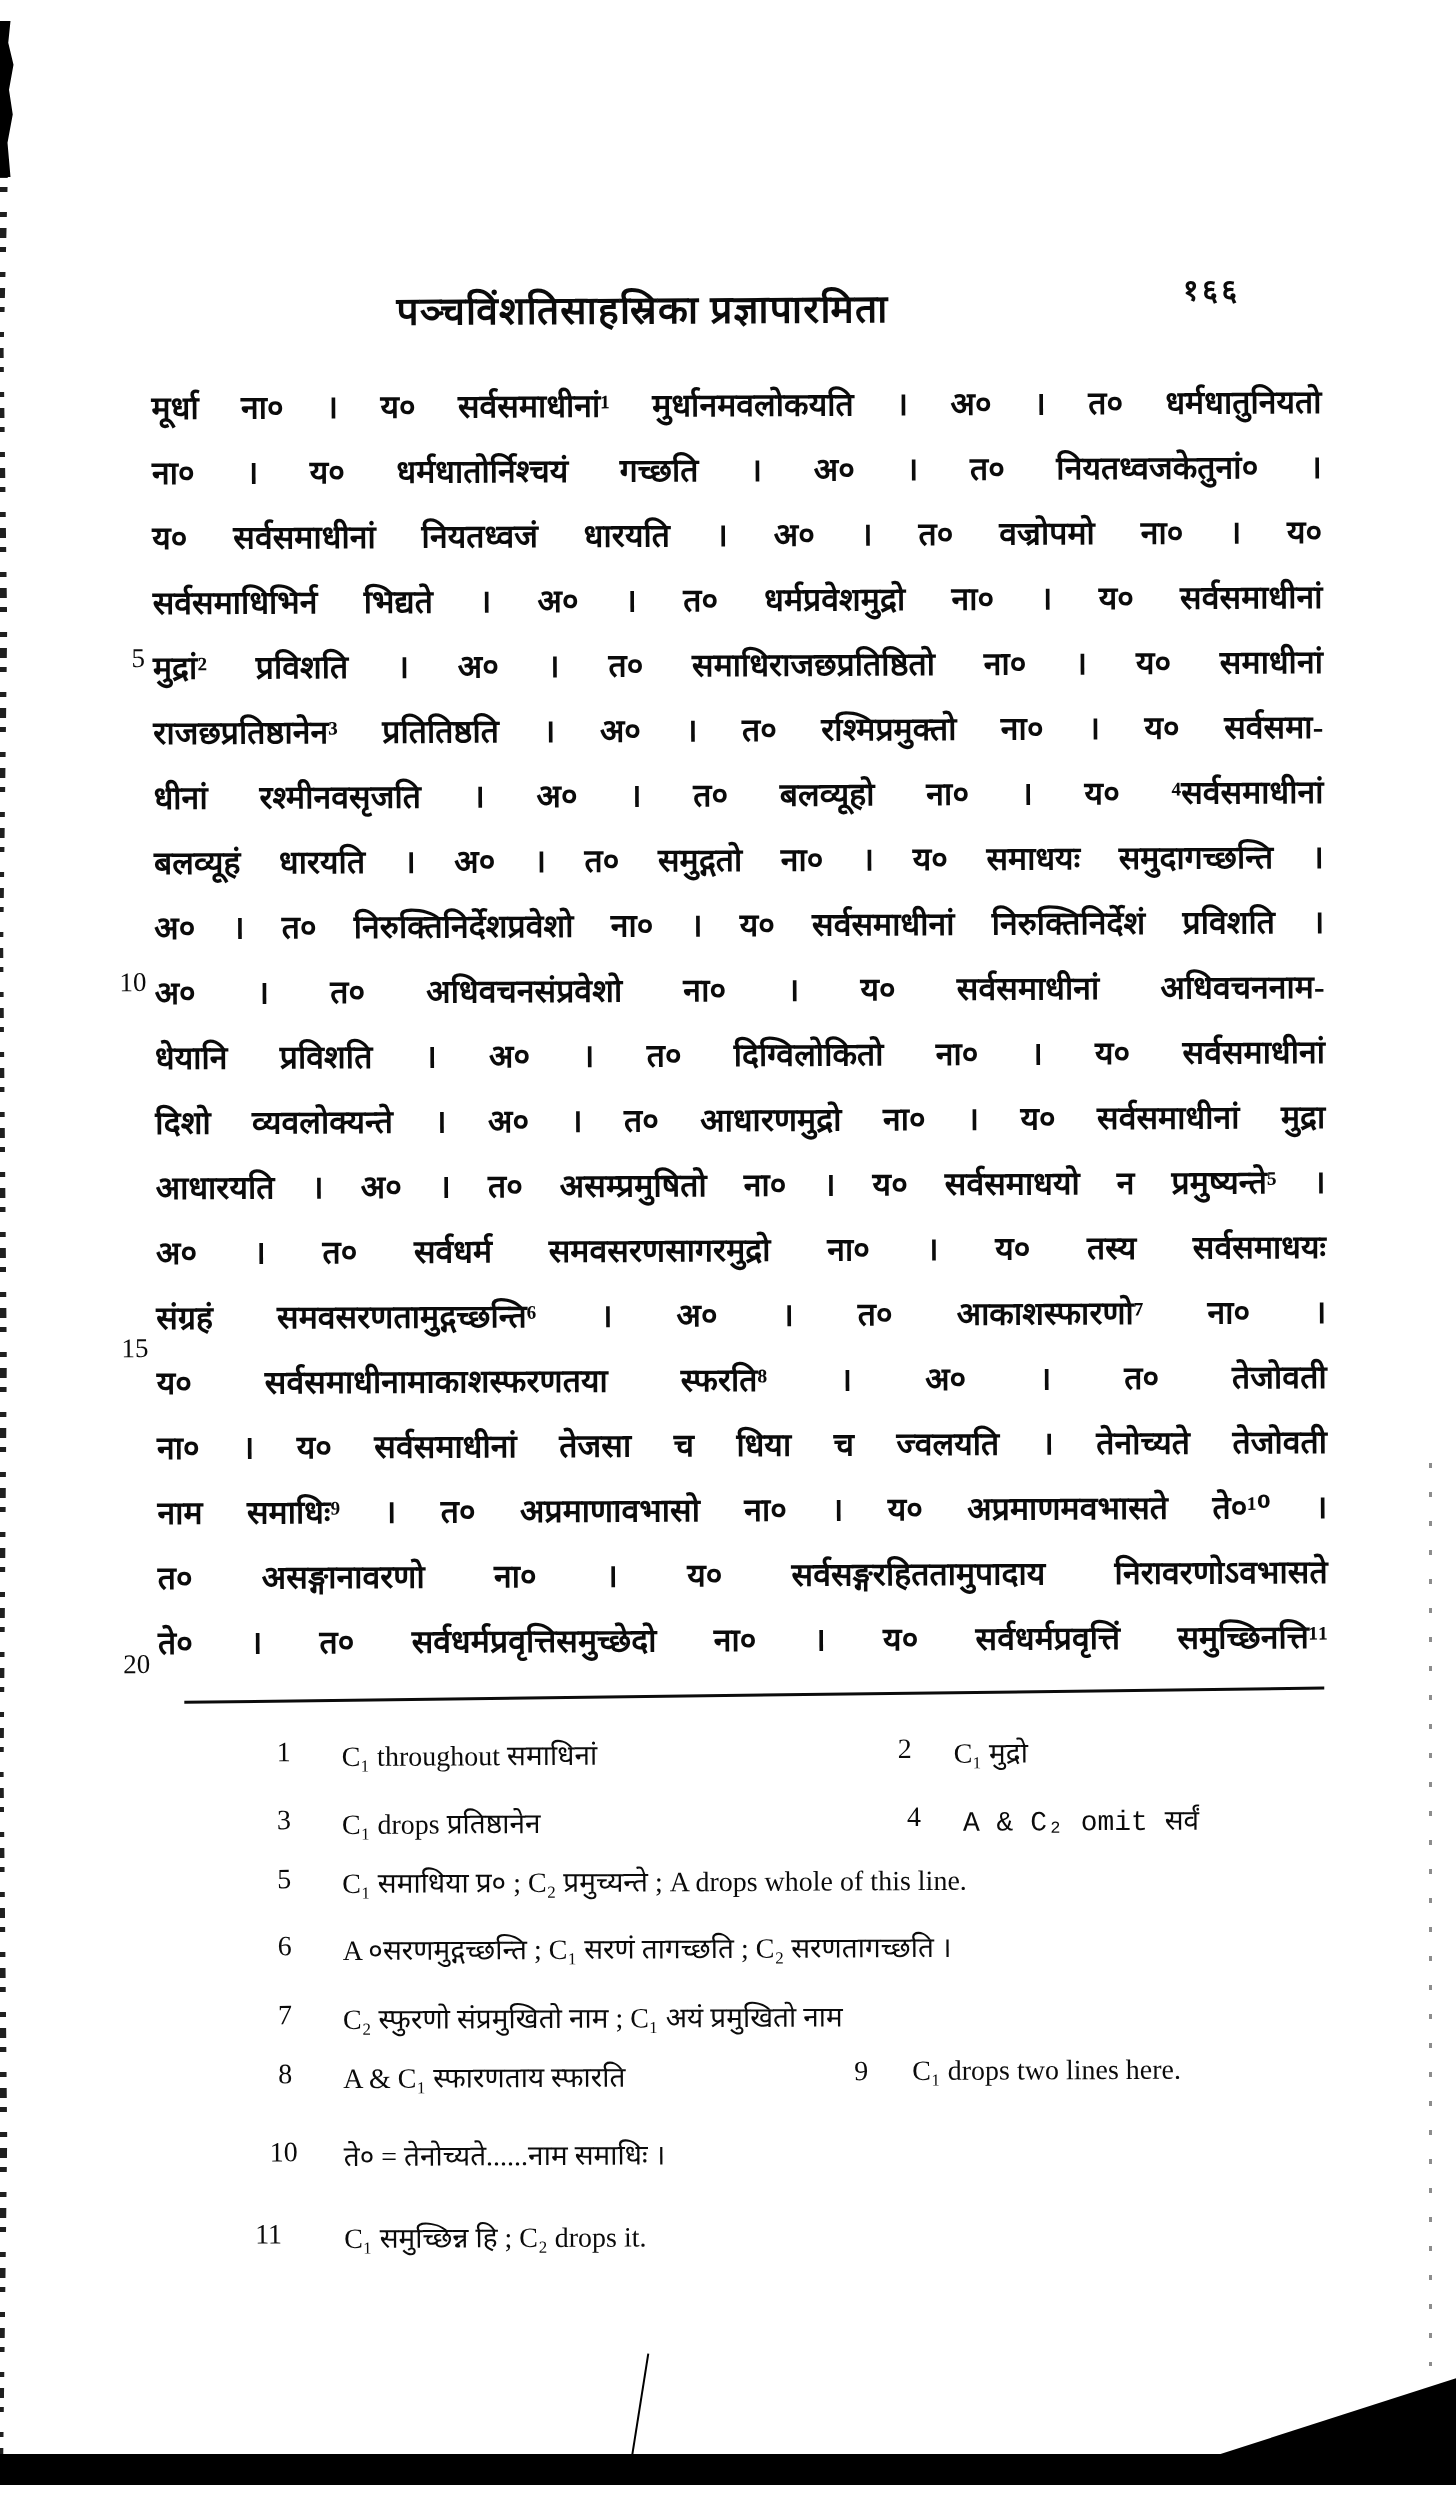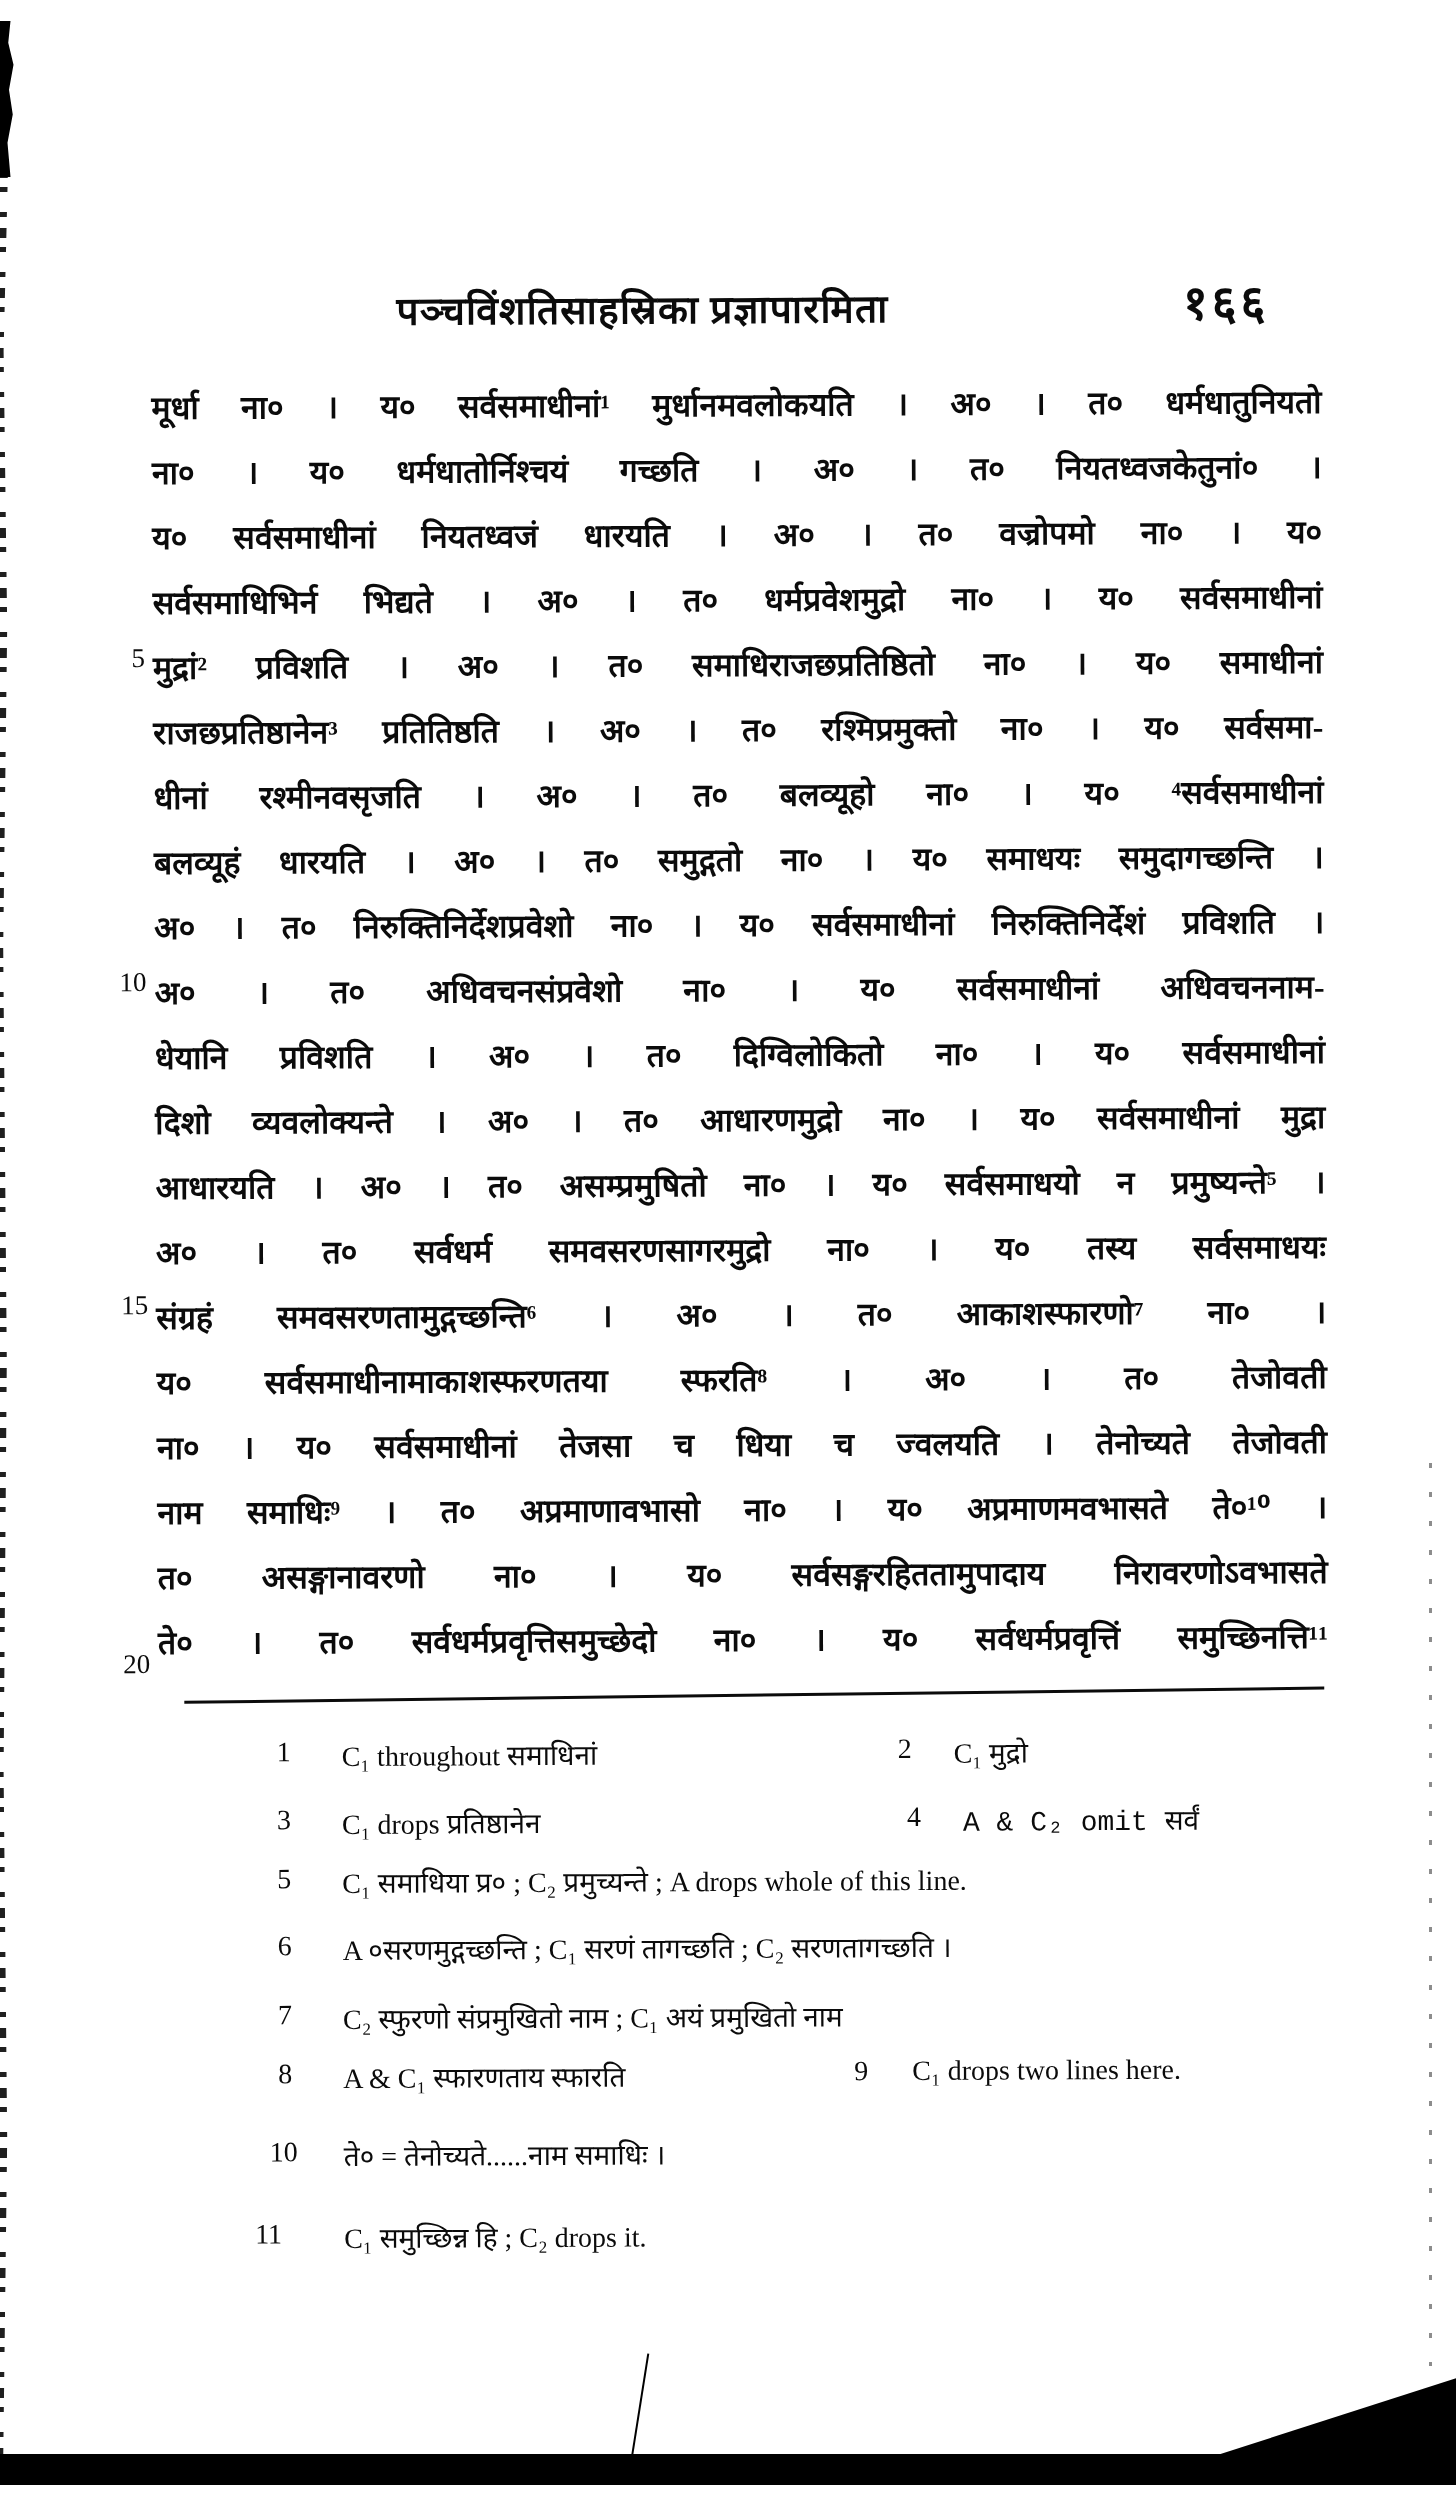--- a/index.html
+++ b/index.html
@@ -2,21 +2,21 @@
 <html style="font-size:10px"><head>
 <meta charset="utf-8">
 <style>
   html,body{margin:0;padding:0;background:#e8e8e8;}
   .page{position:relative;width:1457px;height:2512px;background:#ffffff;overflow:hidden;color:#0b0b0b;}
   .tilt{position:absolute;left:0;top:0;width:1457px;height:2512px;transform:rotate(-0.3deg);transform-origin:50% 50%;}
 
   
   .title{position:absolute;left:324px;top:281px;width:647px;text-align:center;
          font-family:"Liberation Serif",serif;font-weight:bold;font-size:39px;letter-spacing:1.2px;white-space:nowrap;}
-  .folio{position:absolute;left:1188px;top:271px;font-family:"Liberation Serif",serif;font-weight:bold;font-size:48px;letter-spacing:3.7px;}
+  .folio{position:absolute;left:1188px;top:271px;font-family:"Liberation Serif",serif;font-weight:bold;font-size:30px;letter-spacing:3.7px;}
 
   
   .body-block{position:absolute;left:156px;top:373px;width:1170px;}
   .dn-line{height:65px;line-height:65px;font-size:32px;font-weight:bold;
            font-family:"Liberation Serif","DejaVu Sans",serif;
            white-space:nowrap;text-align:justify;text-align-last:justify;overflow:visible;}
   .margin-num{position:absolute;left:86px;width:62px;text-align:right;
               font-family:"Liberation Serif",serif;font-size:27px;font-weight:normal;}
 
   
@@ -46,21 +46,21 @@
 
 <div class="page">
 
   <div class="tilt">
 
     <div class="title">पञ्चविंशतिसाहस्रिका प्रज्ञापारमिता</div>
     <div class="folio">१६६</div>
 
     <div class="margin-num" style="top:640px;">5</div>
     <div class="margin-num" style="top:964px;">10</div>
-    <div class="margin-num" style="top:1287px;text-align:right;">15</div>
+    <div class="margin-num" style="top:1330px;text-align:right;">15</div>
     <div class="margin-num" style="top:1646px;">20</div>
 
     <div class="body-block">
       <div class="dn-line">मूर्धा ना० । य० सर्वसमाधीनां¹ मुर्धानमवलोकयति । अ० । त० धर्मधातुनियतो</div>
       <div class="dn-line">ना० । य० धर्मधातोर्निश्चयं गच्छति । अ० । त० नियतध्वजकेतुनां० ।</div>
       <div class="dn-line">य० सर्वसमाधीनां नियतध्वजं धारयति । अ० । त० वज्रोपमो ना० । य०</div>
       <div class="dn-line">सर्वसमाधिभिर्न भिद्यते । अ० । त० धर्मप्रवेशमुद्रो ना० । य० सर्वसमाधीनां</div>
       <div class="dn-line">मुद्रां² प्रविशति । अ० । त० समाधिराजछप्रतिष्ठितो ना० । य० समाधीनां</div>
       <div class="dn-line">राजछप्रतिष्ठानेन³ प्रतितिष्ठति । अ० । त० रश्मिप्रमुक्तो ना० । य० सर्वसमा-</div>
       <div class="dn-line">धीनां रश्मीनवसृजति । अ० । त० बलव्यूहो ना० । य० ⁴सर्वसमाधीनां</div>

